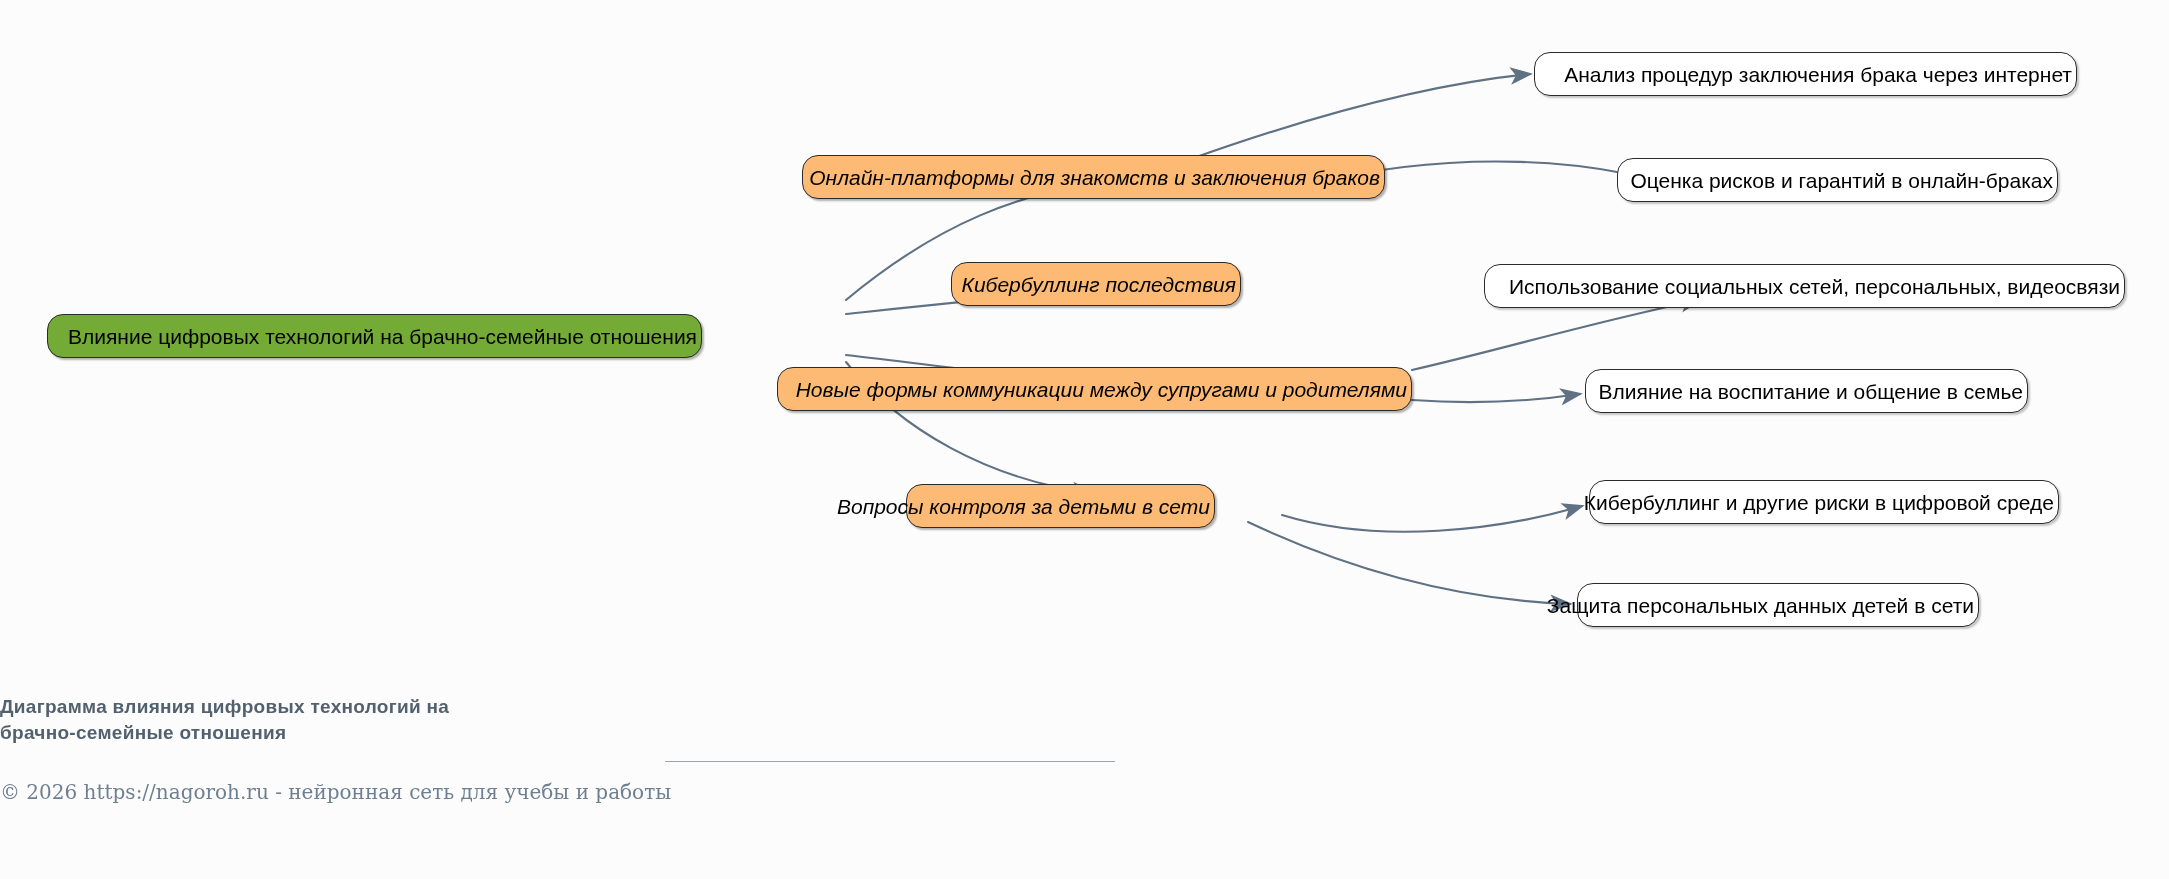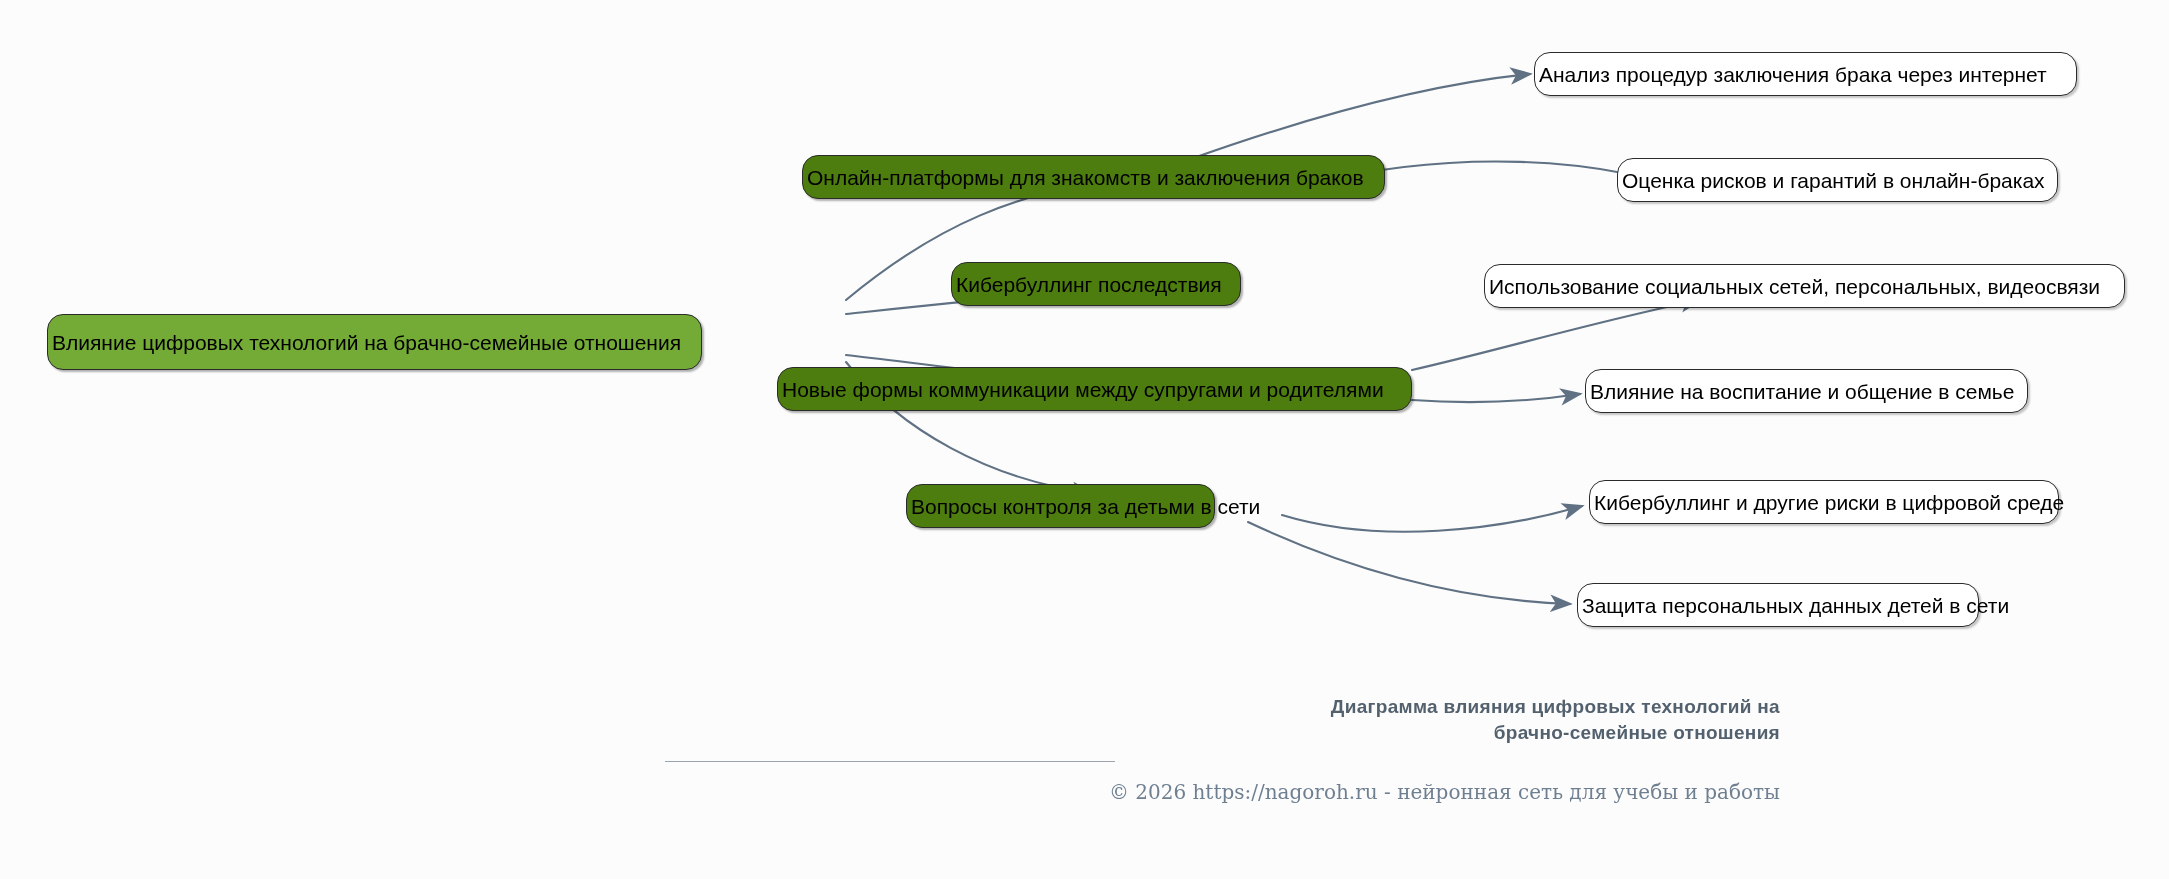--- a/index.html
+++ b/index.html
@@ -31,58 +31,59 @@
     width: 2169px;
     height: 879px;
     pointer-events: none;
   }
 
   .node {
     position: absolute;
     box-sizing: border-box;
     display: flex;
     align-items: center;
-    justify-content: flex-start;
+    justify-content: flex-end;
     border-radius: 16px;
     white-space: nowrap;
     font-size: 21px;
     line-height: 1;
     color: #000000;
   }
 
   .node-root {
     background: #74AB36;
     border: 1.6px solid #2b2b2b;
     box-shadow: 2px 2px 2px rgba(0,0,0,0.30);
   }
 
   .node-branch {
-    background: #4d7c0f;
+    background: #fdba74;
     border: 1.6px solid #2b2b2b;
     box-shadow: 2px 2px 2px rgba(0,0,0,0.30);
+    font-style: italic;
   }
 
   .node-leaf {
     background: #ffffff;
     border: 1.6px solid #2b2b2b;
     box-shadow: 2px 2px 2px rgba(0,0,0,0.22);
   }
 
   .node-label {
     display: block;
     padding: 0 4px;
   }
 
   
   #footer {
     position: absolute;
     left: 0;
     top: 694px;
     width: 1780px;
-    text-align: right;
+    text-align: left;
   }
   #footer-title {
     font-size: 19px;
     font-weight: bold;
     color: #53616f;
     line-height: 1.35;
     letter-spacing: 0.3px;
     white-space: pre-line;
   }
   #footer-divider {
@@ -127,21 +128,21 @@
       <path d="M 1412,370 C 1500,350 1600,320 1700,300" marker-end="url(#arrow)"></path>
 
       <path d="M 1412,400 C 1480,405 1540,400 1580,394" marker-end="url(#arrow)"></path>
 
       <path d="M 1282,515 C 1380,545 1500,530 1582,506" marker-end="url(#arrow)"></path>
 
       <path d="M 1248,522 C 1350,570 1460,600 1570,604" marker-end="url(#arrow)"></path>
     </g>
   </svg>
 
-  <div class="node node-root" style="left:47px; top:314px; width:655px; height:56px;">
+  <div class="node node-root" style="left:47px; top:314px; width:655px; height:44px;">
     <span class="node-label">Влияние цифровых технологий на брачно-семейные отношения</span>
   </div>
 
   <div class="node node-branch" style="left:802px; top:155px; width:583px; height:44px;">
     <span class="node-label">Онлайн-платформы для знакомств и заключения браков</span>
   </div>
 
   <div class="node node-branch" style="left:951px; top:262px; width:290px; height:44px;">
     <span class="node-label">Кибербуллинг последствия</span>
   </div>

